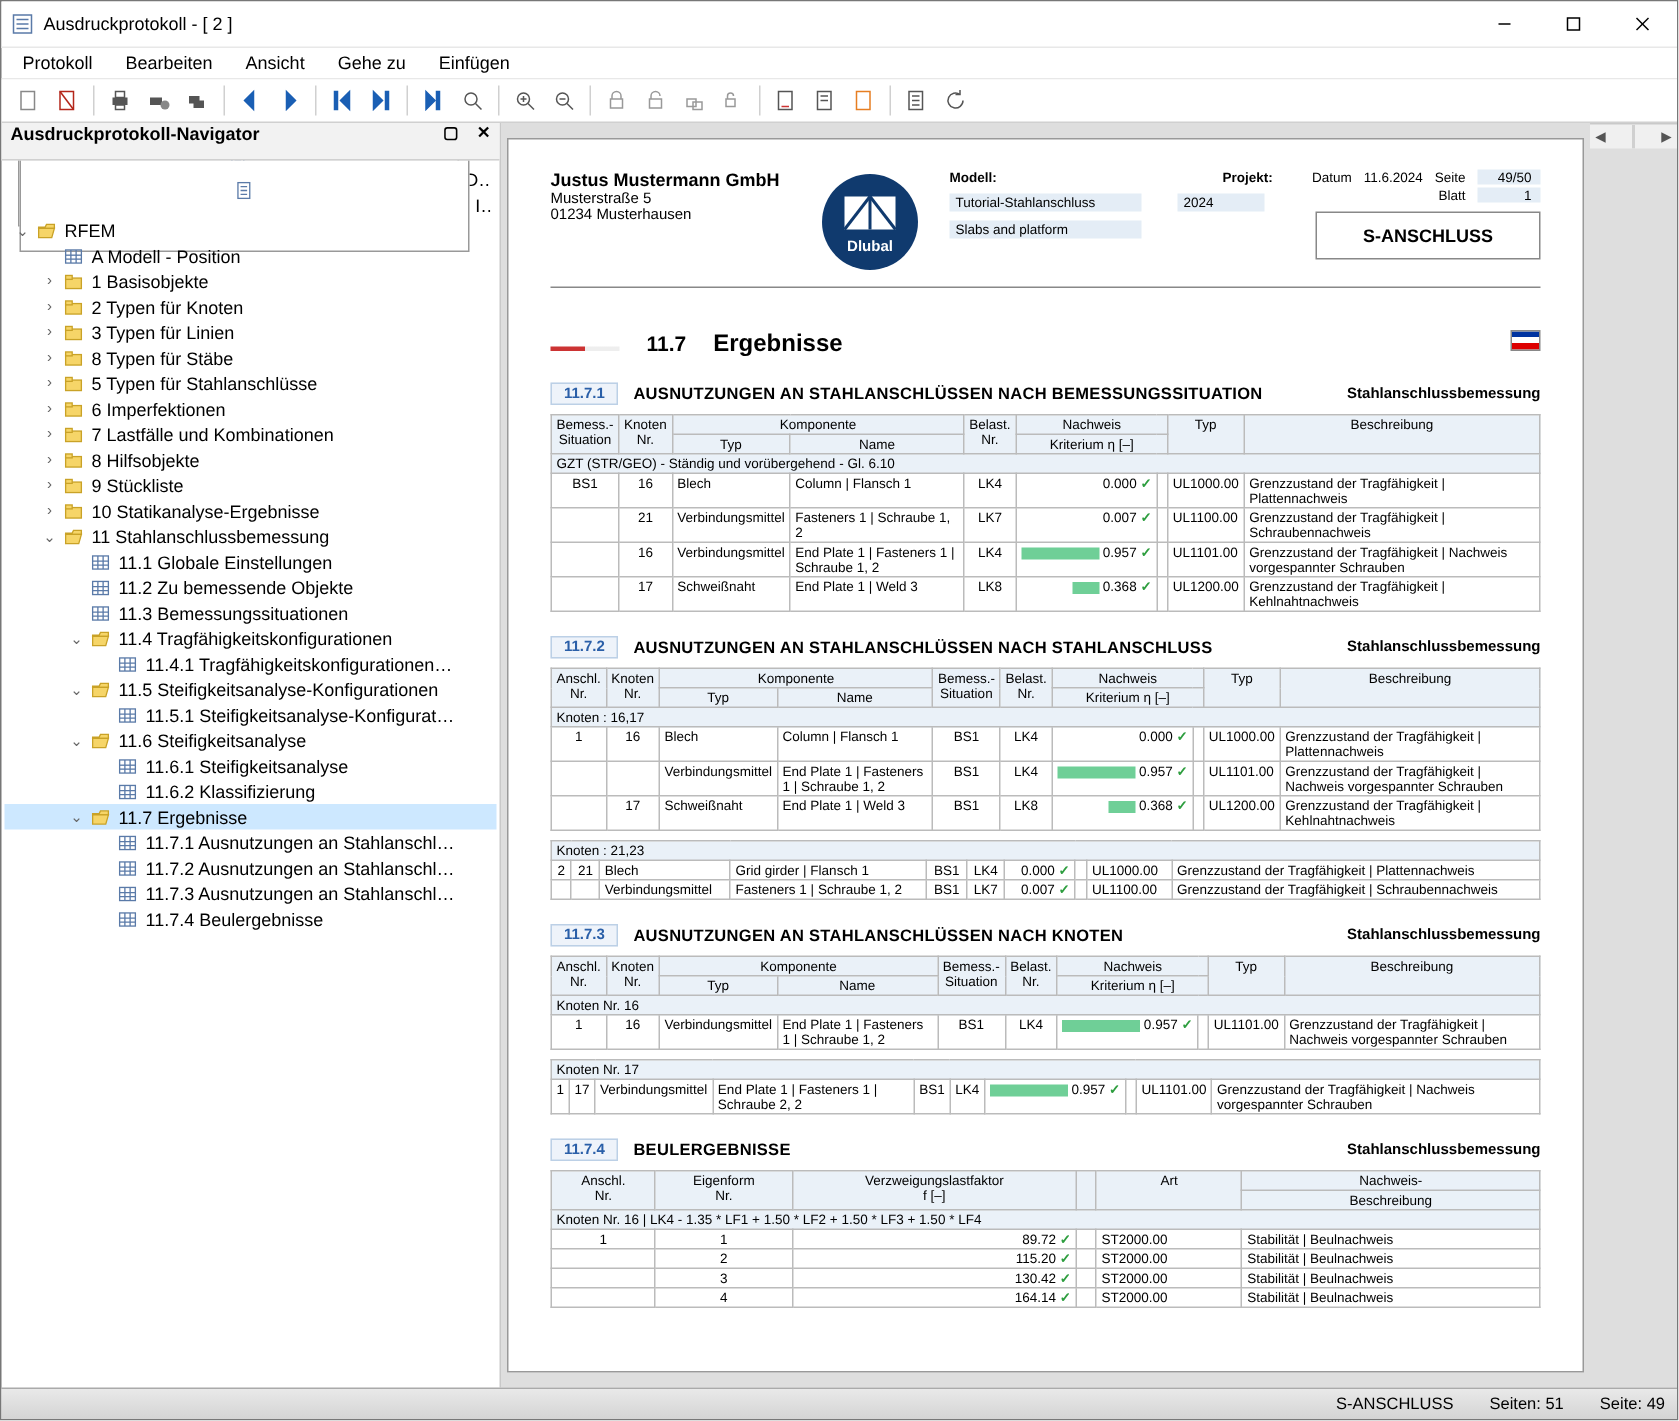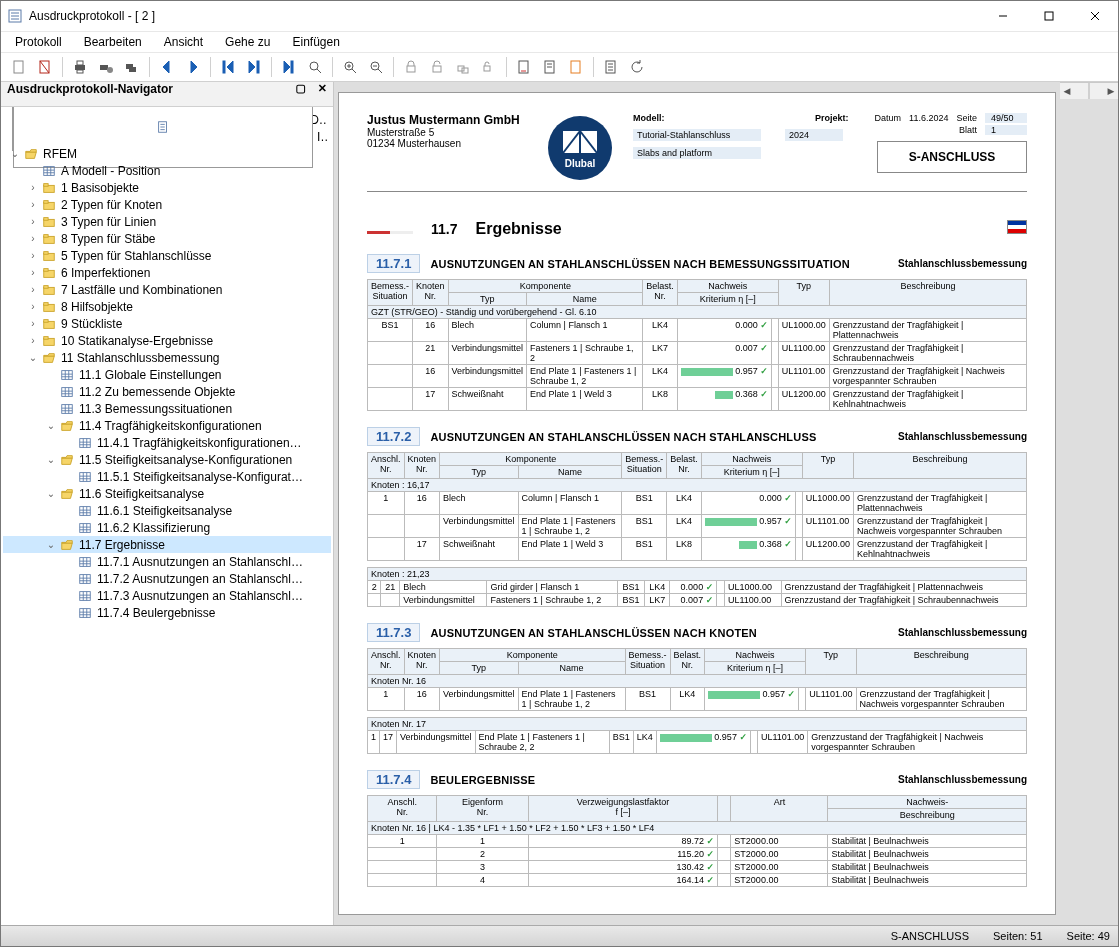--- a/index.html
+++ b/index.html
@@ -44,32 +44,32 @@
   .ph-left{width:160px}
   .ph-left .company{font-weight:bold;font-size:12px}
   .ph-left .addr{font-size:10px}
   .ph-logo{width:70px;height:70px}
   .ph-mid{flex:1;font-size:9px}
   .ph-mid .row{display:flex;gap:24px;margin-bottom:6px}
   .ph-mid .lbl{font-weight:bold;width:44px}
   .ph-mid .val{background:#e4edf6;padding:1px 4px;min-width:120px}
   .ph-right{width:150px;font-size:9px}
   .ph-right .row{display:flex;justify-content:flex-end;gap:8px;margin-bottom:2px}
-  .ph-right .val{background:#e4edf6;padding:0 6px;min-width:30px;text-align:left}
+  .ph-right .val{background:#e4edf6;padding:0 6px;min-width:30px;text-align:right}
   .ph-right .brand{border:1px solid #888;text-align:center;font-weight:bold;padding:8px 4px;margin-top:6px;font-size:12px}
   
   .chapter{display:flex;align-items:baseline;gap:18px;margin:28px 0 16px 0}
   .chapter .num{font-weight:bold;font-size:14px;color:#000}
   .chapter .dash{width:46px;height:3px;background:linear-gradient(to right,#c33 50%,#eee 50%);margin-top:8px}
   .chapter .title{font-weight:bold;font-size:16px}
   .chapter .flag{margin-left:auto;width:18px;height:12px;background:linear-gradient(to bottom,#0033a0 33%,#0033a0 33%,#fff 33%,#fff 66%,#d00 66%);border:1px solid #888}
   
   .sect{margin-top:16px}
   .sect-hdr{display:flex;align-items:center;gap:10px}
-  .sect-hdr .snum{color:#2a5fa8;font-size:13px;font-weight:bold;border:1px solid #bcd0e6;background:#eef3fa;padding:1px 8px}
+  .sect-hdr .snum{color:#2a5fa8;font-size:10px;font-weight:bold;border:1px solid #bcd0e6;background:#eef3fa;padding:1px 8px}
   .sect-hdr .stitle{font-weight:bold;font-size:11px;letter-spacing:0.2px}
   .sect-hdr .ssub{margin-left:auto;font-weight:bold;font-size:10px}
   
   table.rt{border-collapse:collapse;width:100%;margin-top:6px;font-size:9px}
   table.rt th,table.rt td{border:1px solid #bbb;padding:1px 3px;vertical-align:top}
   table.rt th{background:#eaf1f8;font-weight:normal;text-align:center}
   table.rt .grp td{background:#eaf1f8;font-size:9px}
   table.rt td.num{text-align:right;white-space:nowrap}
   table.rt td.ctr{text-align:center}
   .bar{display:inline-block;height:8px;background:#6fcf97;vertical-align:middle}

